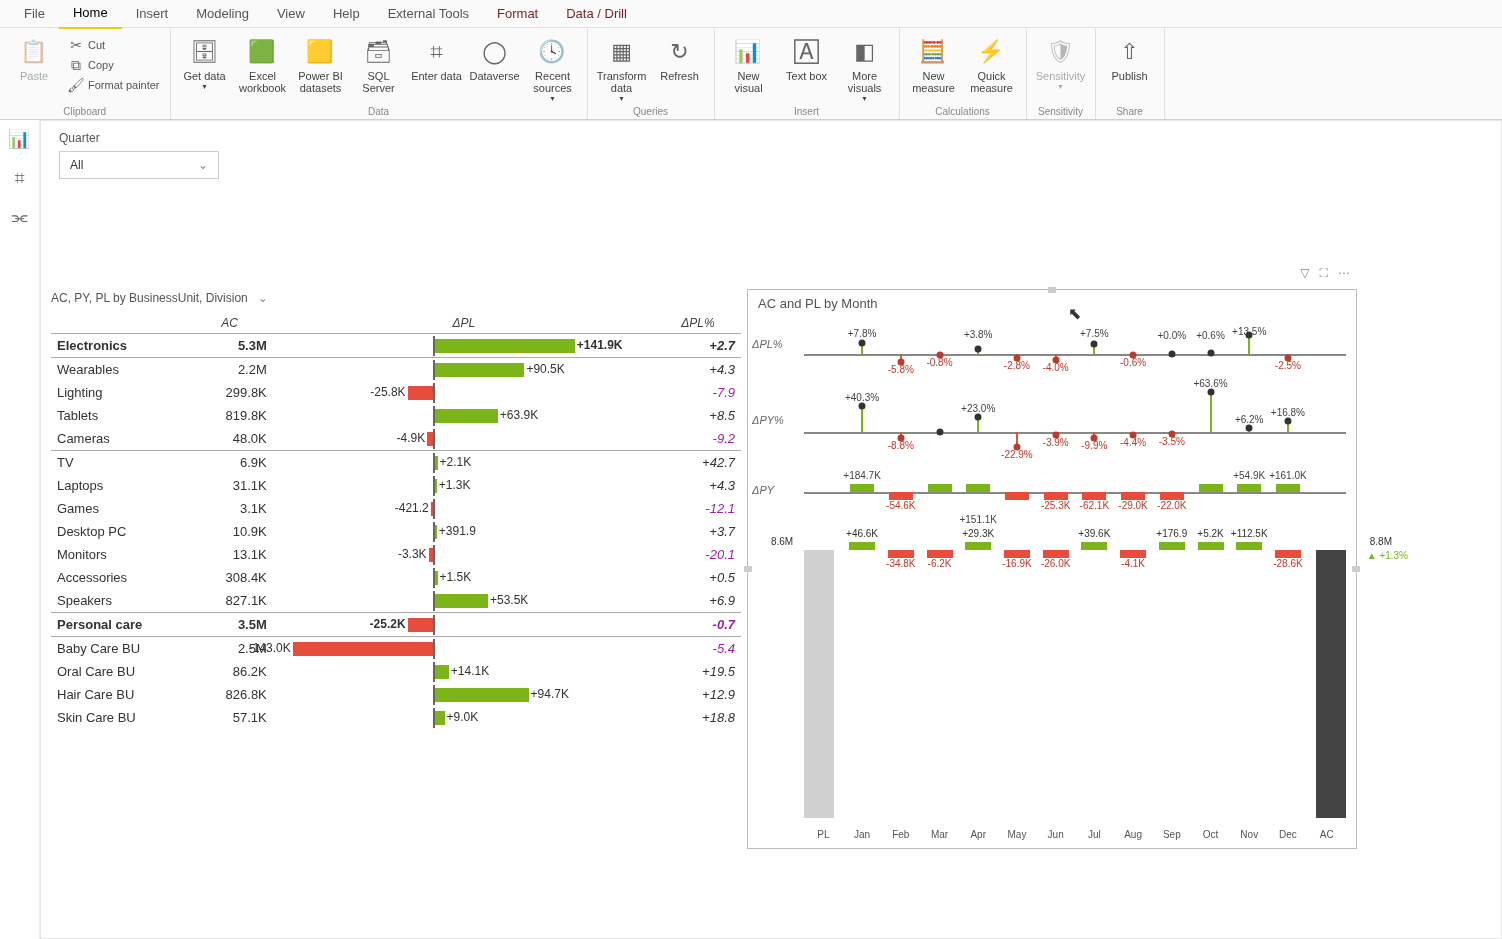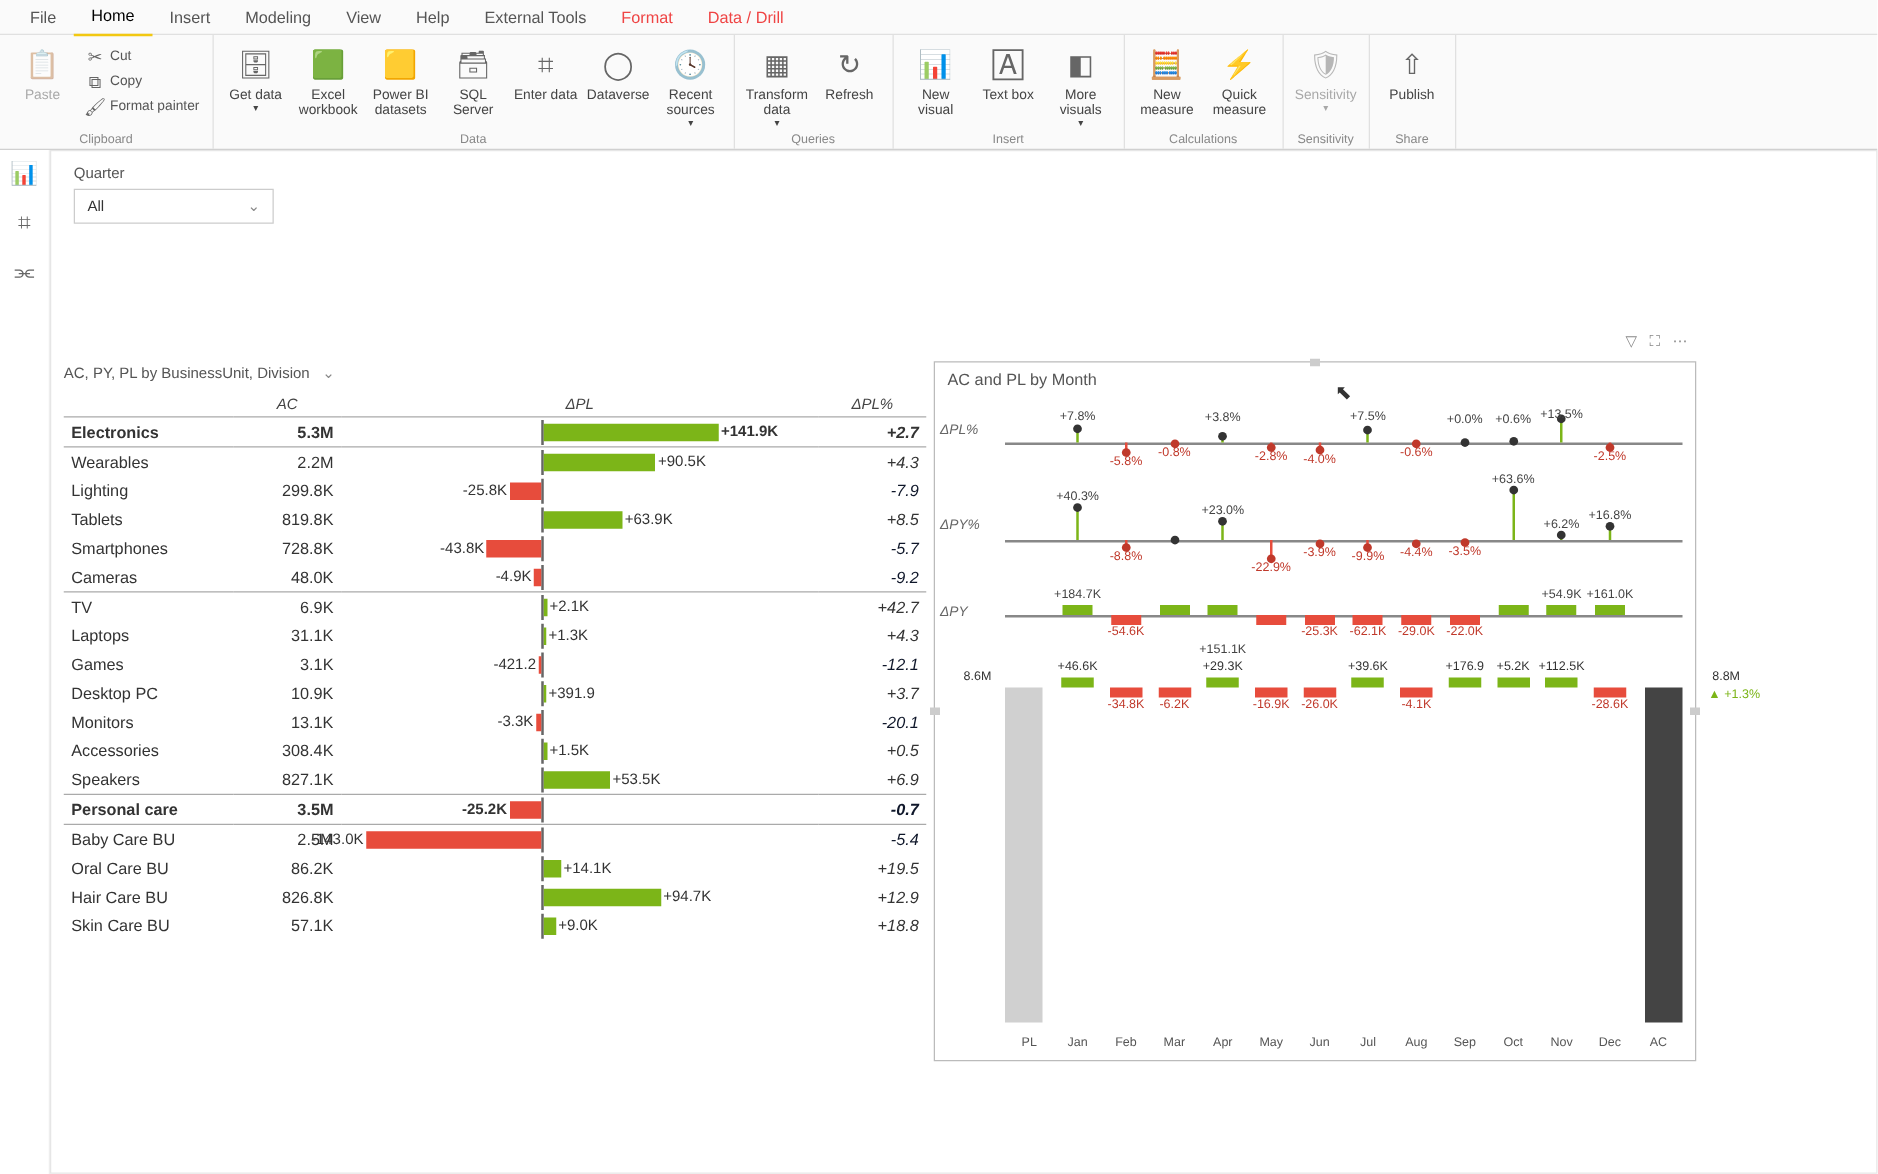--- a/index.html
+++ b/index.html
@@ -2,21 +2,21 @@
 <html><head>
 <meta charset="utf-8">
 <style>
   * { box-sizing: border-box; margin: 0; padding: 0; font-family: 'Segoe UI', Tahoma, sans-serif; }
   body { background: #fff; width: 1502px; height: 939px; overflow: hidden; font-size: 12px; color: #333; }
   
   
   .ribbon-tabs { display: flex; align-items: center; height: 28px; border-bottom: 1px solid #e0e0e0; background: #fafafa; padding-left: 10px; }
   .ribbon-tab { padding: 0 14px; line-height: 28px; cursor: pointer; color: #555; font-size: 13px; }
   .ribbon-tab.active { color: #000; border-bottom: 2px solid #f2c811; font-weight: 500; }
-  .ribbon-tab.ctx { color: #ef4444; }
+  .ribbon-tab.ctx { color: #7f1d1d; }
   
   
   .ribbon { display: flex; height: 92px; border-bottom: 1px solid #d0d0d0; background: #fafafa; }
   .group { display: flex; flex-direction: column; border-right: 1px solid #e0e0e0; padding: 4px 8px 0 8px; }
   .group-controls { display: flex; align-items: flex-start; flex: 1; gap: 6px; }
   .group-label { text-align: center; font-size: 10px; color: #888; line-height: 14px; }
   .big-btn { display: flex; flex-direction: column; align-items: center; width: 52px; padding-top: 4px; font-size: 11px; text-align: center; cursor: pointer; color: #444; }
   .big-btn .ico { width: 32px; height: 32px; margin-bottom: 2px; display: flex; align-items: center; justify-content: center; font-size: 22px; color: #666; }
   .big-btn.disabled { opacity: .45; }
   .small-stack { display: flex; flex-direction: column; gap: 2px; padding-top: 4px; }
@@ -42,21 +42,21 @@
   .matrix-title .chev { color: #888; }
   .matrix-table { width: 100%; border-collapse: collapse; }
   .matrix-table th { font-weight: normal; font-style: italic; color: #444; text-align: center; border-bottom: 1px solid #aaa; padding: 3px; font-size: 12px; }
   .matrix-table td { padding: 4px 6px; font-size: 13px; vertical-align: middle; }
   .matrix-table tr.divrow td { border-bottom: 1px solid #aaa; }
   .matrix-table tr.hdrrow td { font-weight: bold; border-top: 1px solid #aaa; border-bottom: 1px solid #aaa; }
   .col-name { width: 110px; text-align: left; }
   .col-ac { width: 70px; text-align: right; }
   .col-bar { width: 310px; position: relative; padding: 0 !important; }
   .col-pct { width: 70px; text-align: right; font-style: italic; }
-  .neg { color: #0f172a; }
+  .neg { color: #a21caf; }
   .barcell { position: relative; height: 20px; }
   .axis { position: absolute; left: 160px; top: 0; bottom: 0; width: 2px; background: #666; }
   .bar { position: absolute; top: 3px; height: 14px; }
   .bar.p { background: #7cb518; left: 162px; }
   .bar.n { background: #e74c3c; right: calc(100% - 160px); }
   .barlabel { position: absolute; top: 2px; font-size: 12px; color: #333; white-space: nowrap; }
   .barlabel.r { left: 166px; }
   .barlabel.l { right: calc(100% - 156px); text-align: right; }
   
   
@@ -306,32 +306,20 @@
     <td class="col-name">Tablets</td>
     <td class="col-ac">819.8K</td>
     <td class="col-bar">
               <div class="barcell">
                 <div class="axis"></div>
                 <div class="bar p" style="width:63px"></div>
                 <div class="barlabel r" style="left:227px">+63.9K</div>
               </div>
             </td>
     <td class="col-pct ">+8.5</td>
-          </tr>
-          <tr>
-    <td class="col-name">Smartphones</td>
-    <td class="col-ac">728.8K</td>
-    <td class="col-bar">
-              <div class="barcell">
-                <div class="axis"></div>
-                <div class="bar n" style="width:43.4px"></div>
-                <div class="barlabel l" style="right:calc(100% - 114.6px)">-43.8K</div>
-              </div>
-            </td>
-    <td class="col-pct neg">-5.7</td>
           </tr>
           <tr class="divrow">
     <td class="col-name">Cameras</td>
     <td class="col-ac">48.0K</td>
     <td class="col-bar">
               <div class="barcell">
                 <div class="axis"></div>
                 <div class="bar n" style="width:5.6px"></div>
                 <div class="barlabel l" style="right:calc(100% - 152.4px)">-4.9K</div>
               </div>

